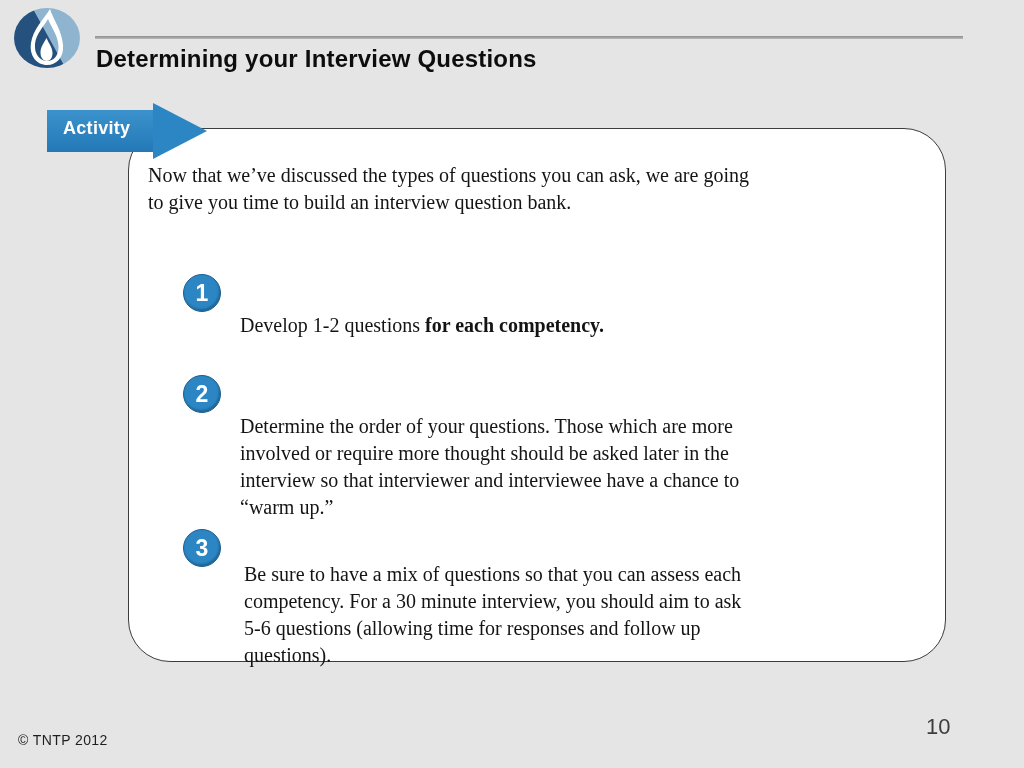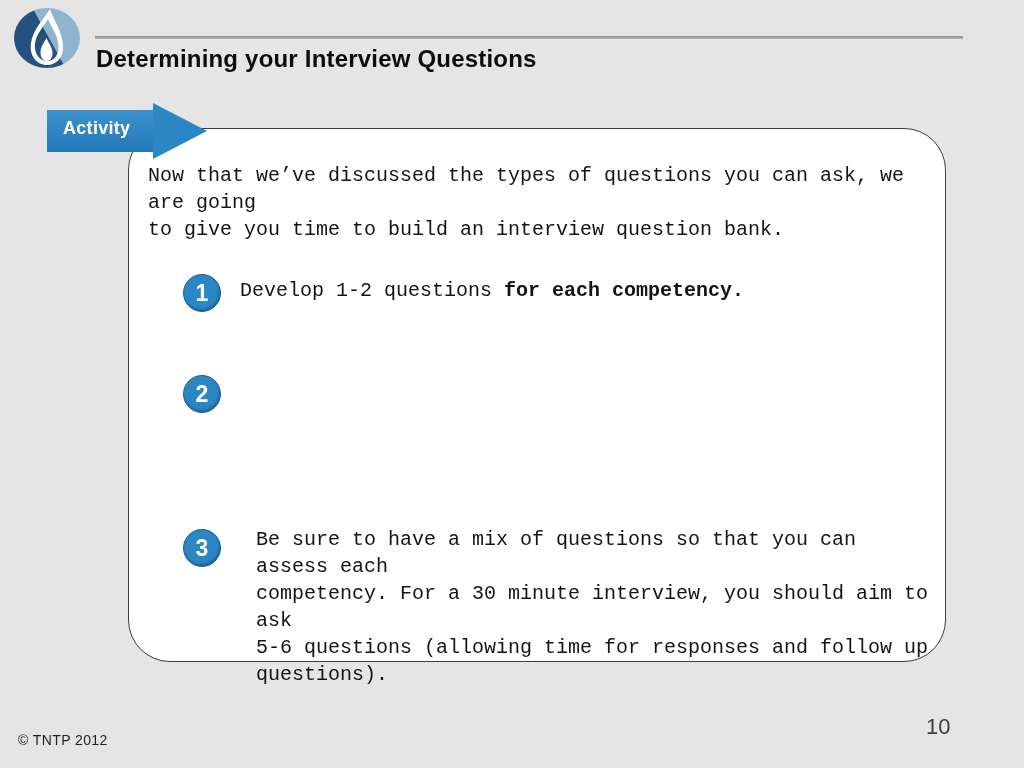--- a/index.html
+++ b/index.html
@@ -18,34 +18,34 @@
     background:linear-gradient(#3b92cc,#2379b6);z-index:3;}
   .arrow-head{position:absolute;left:153px;top:103px;width:0;height:0;z-index:3;
     border-top:28px solid transparent;border-bottom:28px solid transparent;
     border-left:54px solid #2b86c3;}
   .arrow-label{position:absolute;left:16px;top:8px;color:#ffffff;
     font-size:18px;font-weight:bold;letter-spacing:0.3px;}
   
   #content-box{position:absolute;left:128px;top:128px;width:818px;height:534px;
     border:1.5px solid #3d3d3d;border-radius:42px;background:#ffffff;z-index:1;
     box-sizing:border-box;}
-  .body-text{font-family:Liberation Mono, monospace;color:#141414;
+  .body-text{font-family:Liberation Serif, serif;color:#141414;
     font-size:20px;line-height:27px;white-space:pre-line;}
   #intro{position:absolute;left:148px;top:162px;width:790px;z-index:2;}
   .step-circle{position:absolute;width:38px;height:38px;border-radius:50%;
     background:#2b86c3;border:1px solid #1e5e8e;box-sizing:border-box;z-index:2;
     box-shadow:inset -1px -2px 2px rgba(16,62,99,0.45);
     color:#ffffff;font-size:23px;font-weight:bold;text-align:center;line-height:36px;}
   #circle-1{left:183px;top:274px;}
   #circle-2{left:183px;top:375px;}
   #circle-3{left:183px;top:529px;}
-  .step-text{position:absolute;z-index:2;}
+  .step-text{position:absolute;z-index:2;margin-top:35px;}
   #step-text-1{left:240px;top:277px;width:680px;}
   #step-text-2{left:240px;top:378px;width:680px;}
-  #step-text-3{left:256px;top:526px;width:680px;}
+  #step-text-3{left:244px;top:526px;width:680px;}
   .bold-seg{font-weight:bold;}
   
   #copyright{position:absolute;left:18px;top:732px;font-size:14px;color:#1f1f1f;
     letter-spacing:0.4px;text-align:right;}
   #page-number{position:absolute;left:926px;top:714px;font-size:22px;color:#3d3d3d;}
 </style>
 </head>
 <body>
 
 <div id="slide">
@@ -75,20 +75,24 @@
 
   <div id="content-box"></div>
 
   <div id="intro" class="body-text">Now that we’ve discussed the types of questions you can ask, we are going
 to give you time to build an interview question bank.</div>
 
   <div id="circle-1" class="step-circle">1</div>
   <div id="step-text-1" class="body-text step-text"><span>Develop 1-2 questions </span><span class="bold-seg">for each competency.</span></div>
 
   <div id="circle-2" class="step-circle">2</div>
+  <div id="step-text-2" class="body-text step-text">Determine the order of your questions. Those which are more
+involved or require more thought should be asked later in the
+interview so that interviewer and interviewee have a chance to
+“warm up.”</div>
 
   <div id="circle-3" class="step-circle">3</div>
   <div id="step-text-3" class="body-text step-text">Be sure to have a mix of questions so that you can assess each
 competency. For a 30 minute interview, you should aim to ask
 5-6 questions (allowing time for responses and follow up
 questions).</div>
 
   <div id="copyright">© TNTP 2012</div>
   <div id="page-number">10</div>
 

